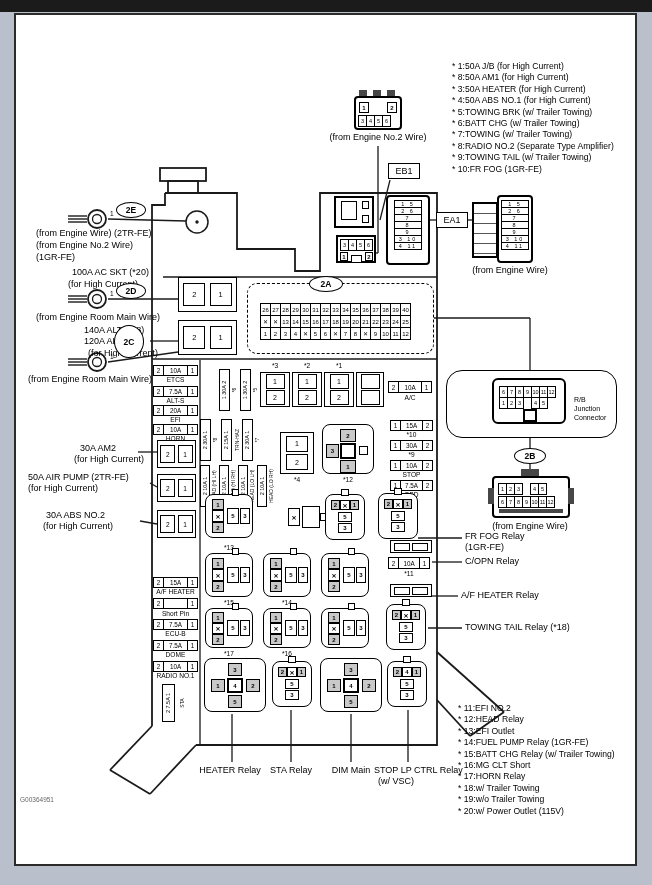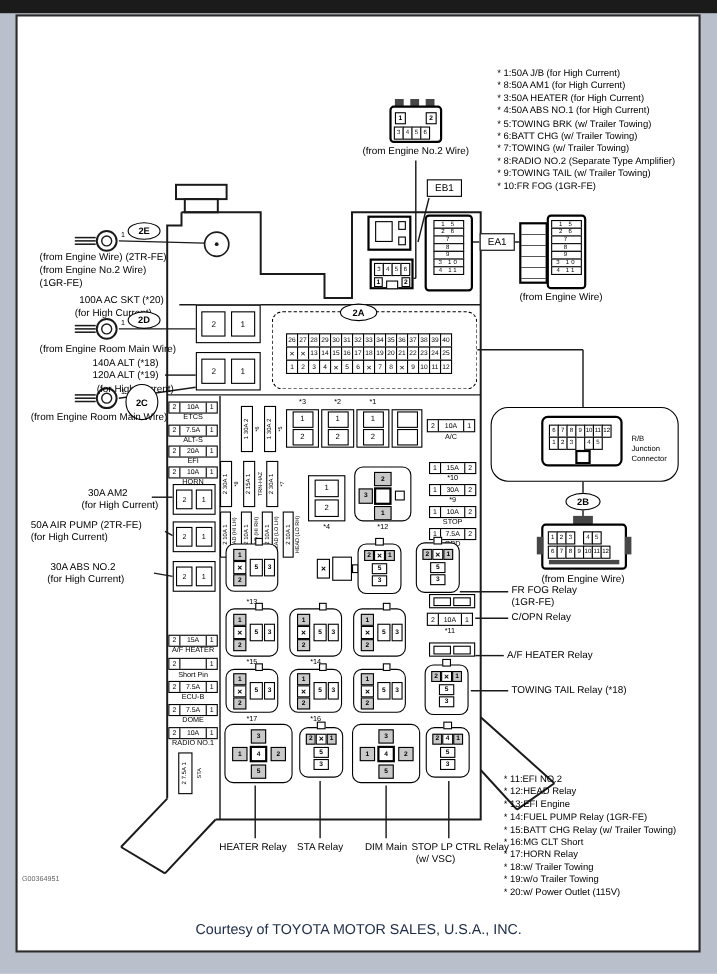--- a/index.html
+++ b/index.html
@@ -132,21 +132,21 @@
       <div class="lg-line">* 6:BATT CHG (w/ Trailer Towing)</div>
       <div class="lg-line">* 7:TOWING (w/ Trailer Towing)</div>
       <div class="lg-line">* 8:RADIO NO.2 (Separate Type Amplifier)</div>
       <div class="lg-line">* 9:TOWING TAIL (w/ Trailer Towing)</div>
       <div class="lg-line">* 10:FR FOG (1GR-FE)</div>
     </div>
 
   <div class="abs" style="left:458px;top:703px">
       <div class="lg-line">* 11:EFI NO.2</div>
       <div class="lg-line">* 12:HEAD Relay</div>
-      <div class="lg-line">* 13:EFI Engine</div>
+      <div class="lg-line">* 13:EFI Outlet</div>
       <div class="lg-line">* 14:FUEL PUMP Relay (1GR-FE)</div>
       <div class="lg-line">* 15:BATT CHG Relay (w/ Trailer Towing)</div>
       <div class="lg-line">* 16:MG CLT Short</div>
       <div class="lg-line">* 17:HORN Relay</div>
       <div class="lg-line">* 18:w/ Trailer Towing</div>
       <div class="lg-line">* 19:w/o Trailer Towing</div>
       <div class="lg-line">* 20:w/ Power Outlet (115V)</div>
     </div>
 
   <div class="oval" style="left:116px;top:202px;width:30px;height:16px">2E</div>
@@ -155,21 +155,21 @@
   <div class="t t9" style="left:36px;top:241px">(from Engine No.2 Wire)</div>
   <div class="t t9" style="left:36px;top:253px">(1GR-FE)</div>
   <div class="t t9" style="left:72px;top:268px">100A AC SKT (*20)</div>
   <div class="t t9" style="left:68px;top:280px">(for High Current)</div>
   <div class="oval" style="left:116px;top:283px;width:30px;height:16px">2D</div>
   <div class="t t65" style="left:110px;top:290px">1</div>
   <div class="t t9" style="left:36px;top:313px">(from Engine Room Main Wire)</div>
   <div class="t t9" style="left:84px;top:326px">140A ALT (*18)</div>
   <div class="t t9" style="left:84px;top:337px">120A ALT (*19)</div>
   <div class="t t9" style="left:88px;top:349px">(for High Current)</div>
-  <div class="oval" style="left:114px;top:349px;width:30px;height:33px">2C</div>
+  <div class="oval" style="left:114px;top:325px;width:30px;height:33px">2C</div>
   <div class="t t65" style="left:110px;top:353px">1</div>
   <div class="t t9" style="left:28px;top:375px">(from Engine Room Main Wire)</div>
   <div class="t t9" style="left:80px;top:444px">30A AM2</div>
   <div class="t t9" style="left:74px;top:455px">(for High Current)</div>
   <div class="t t9" style="left:28px;top:473px">50A AIR PUMP (2TR-FE)</div>
   <div class="t t9" style="left:28px;top:484px">(for High Current)</div>
   <div class="t t9" style="left:46px;top:511px">30A ABS NO.2</div>
   <div class="t t9" style="left:43px;top:522px">(for High Current)</div>
 
   <div class="dk" style="left:359px;top:90px;width:8px;height:7px"></div>
@@ -688,14 +688,13 @@
   <div class="t t9" style="left:461px;top:591px">A/F HEATER Relay</div>
   <div class="t t9" style="left:465px;top:623px">TOWING TAIL Relay (*18)</div>
 
   <div class="t t9 ctr" style="left:198px;top:766px;width:64px">HEATER Relay</div>
   <div class="t t9 ctr" style="left:262px;top:766px;width:58px">STA Relay</div>
   <div class="t t9 ctr" style="left:320px;top:766px;width:62px">DIM Main</div>
   <div class="t t9" style="left:374px;top:766px">STOP LP CTRL Relay</div>
   <div class="t t9" style="left:378px;top:777px">(w/ VSC)</div>
 
   <div class="t" style="left:20px;top:796px;font-size:6.5px;color:#666">G00364951</div>
-  <div class="t ctr" style="left:26px;top:838px;width:600px;font-size:13px;color:#20304a">Courtesy of TOYOTA MOTOR SALES, U.S.A., INC.</div>
 </div>
 
 </body></html>

